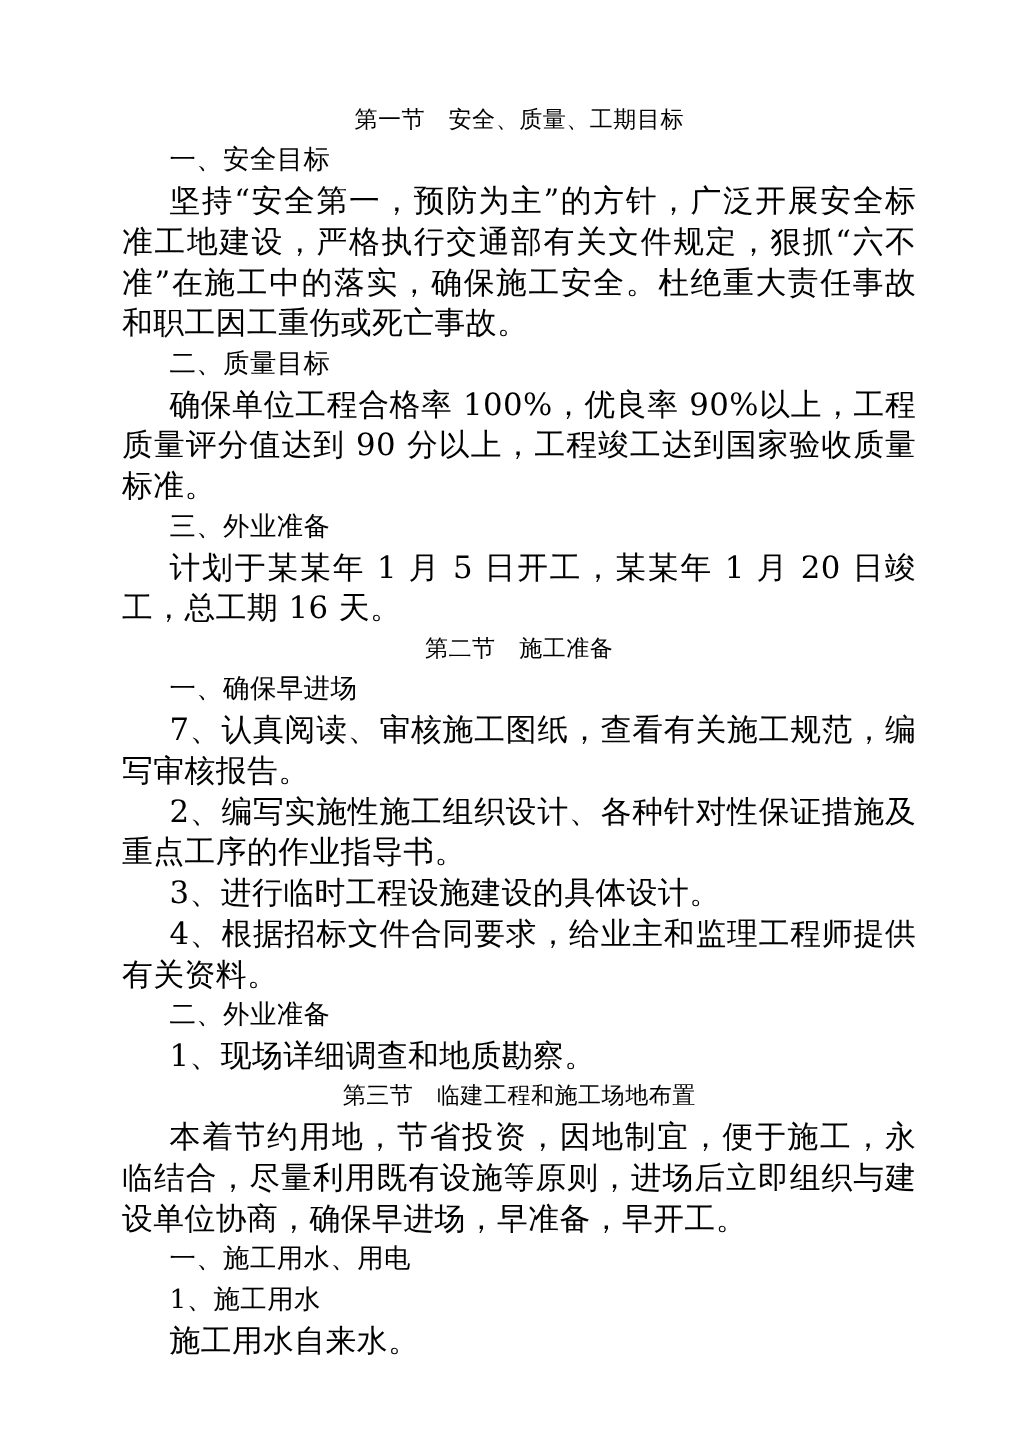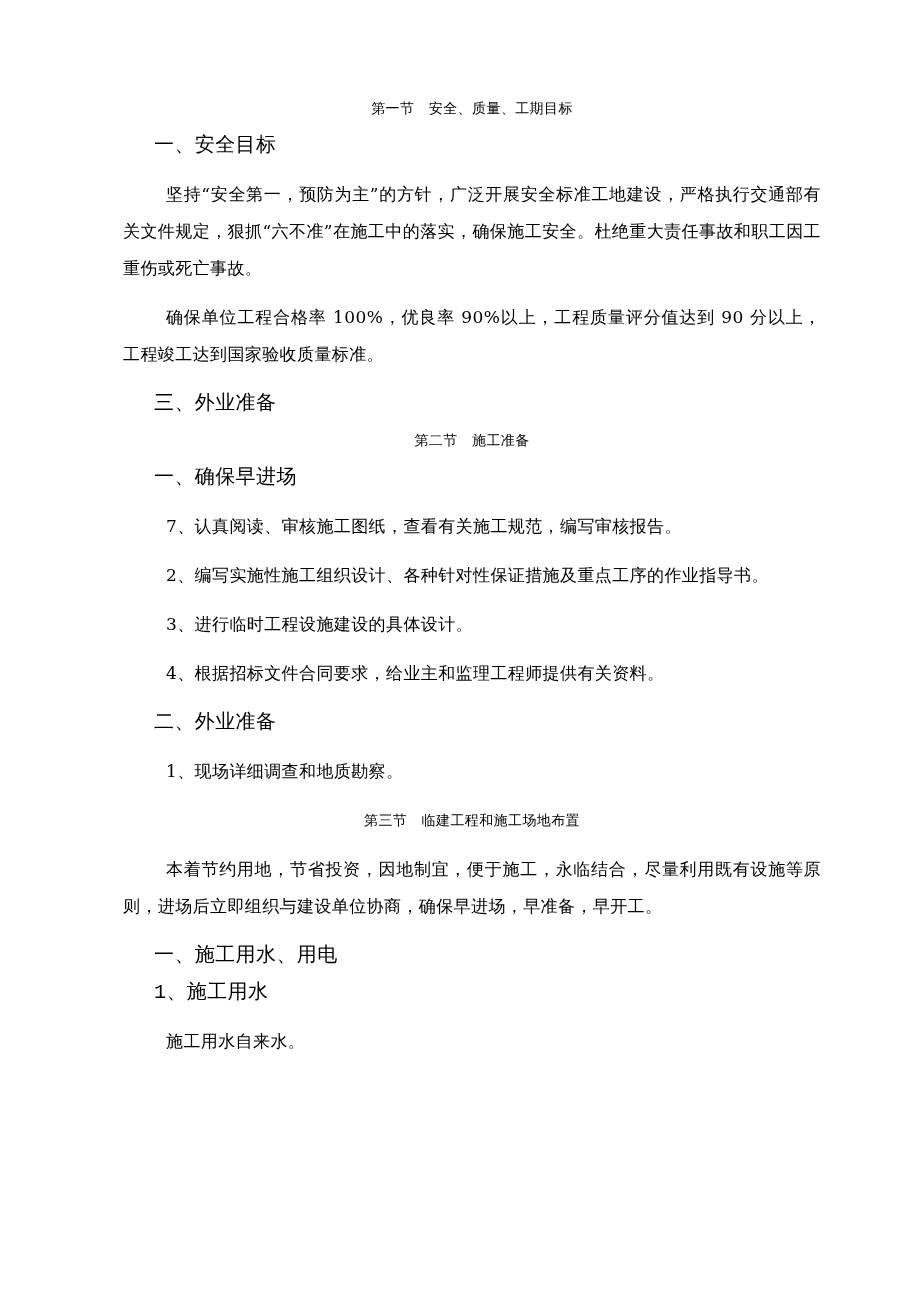--- a/index.html
+++ b/index.html
@@ -15,58 +15,59 @@
     font-family: "DejaVu Serif", "Liberation Serif", serif;
     color: #000000;
   }
   .page {
     position: absolute;
     left: 111px;
     top: 90px;
     width: 722px;
   }
   .line {
-    font-size: 20px;
+    font-size: 24px;
     line-height: 37px;
     height: 37px;
     white-space: nowrap;
     letter-spacing: 0.4px;
-    font-family: Liberation Mono, monospace;
   }
   .para {
-    font-size: 17px;
+    font-size: 28px;
     line-height: 37px;
     text-indent: 43px;
     text-align: justify;
     text-justify: inter-character;
     letter-spacing: 0.4px;
-    margin: 12px;
+    margin: 0;
   }
   .heading {
     text-align: center;
-    font-size: 14px;
+    font-size: 21px;
     line-height: 37px;
     height: 37px;
     white-space: pre;
     letter-spacing: 0.4px;
   }
   .indent {
     padding-left: 43px;
   }
 </style>
 </head>
 <body>
 
 <div class="page">
 
   <div class="heading">第一节　安全、质量、工期目标</div>
   <div class="line indent">一、安全目标</div>
   <p class="para">坚持“安全第一，预防为主”的方针，广泛开展安全标准工地建设，严格执行交通部有关文件规定，狠抓“六不准”在施工中的落实，确保施工安全。杜绝重大责任事故和职工因工重伤或死亡事故。</p>
+  <div class="line indent">二、质量目标</div>
   <p class="para">确保单位工程合格率 100%，优良率 90%以上，工程质量评分值达到 90 分以上，工程竣工达到国家验收质量标准。</p>
   <div class="line indent">三、外业准备</div>
+  <p class="para">计划于某某年 1 月 5 日开工，某某年 1 月 20 日竣工，总工期 16 天。</p>
 
   <div class="heading">第二节　施工准备</div>
   <div class="line indent">一、确保早进场</div>
   <p class="para">7、认真阅读、审核施工图纸，查看有关施工规范，编写审核报告。</p>
   <p class="para">2、编写实施性施工组织设计、各种针对性保证措施及重点工序的作业指导书。</p>
   <p class="para">3、进行临时工程设施建设的具体设计。</p>
   <p class="para">4、根据招标文件合同要求，给业主和监理工程师提供有关资料。</p>
   <div class="line indent">二、外业准备</div>
   <p class="para">1、现场详细调查和地质勘察。</p>
 

